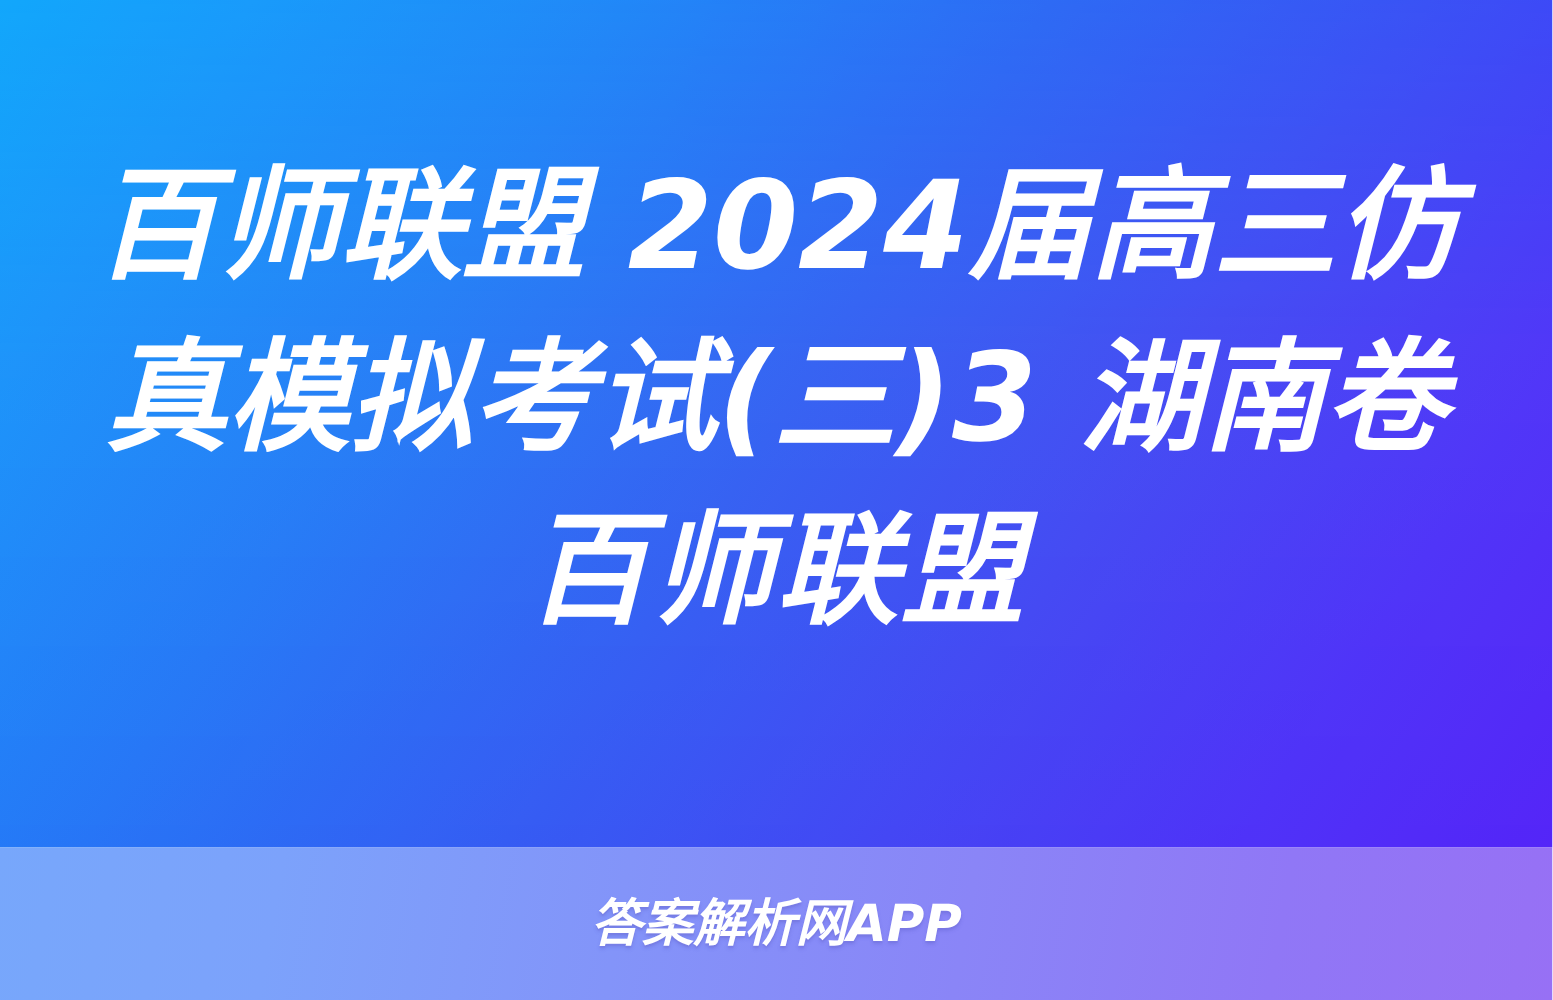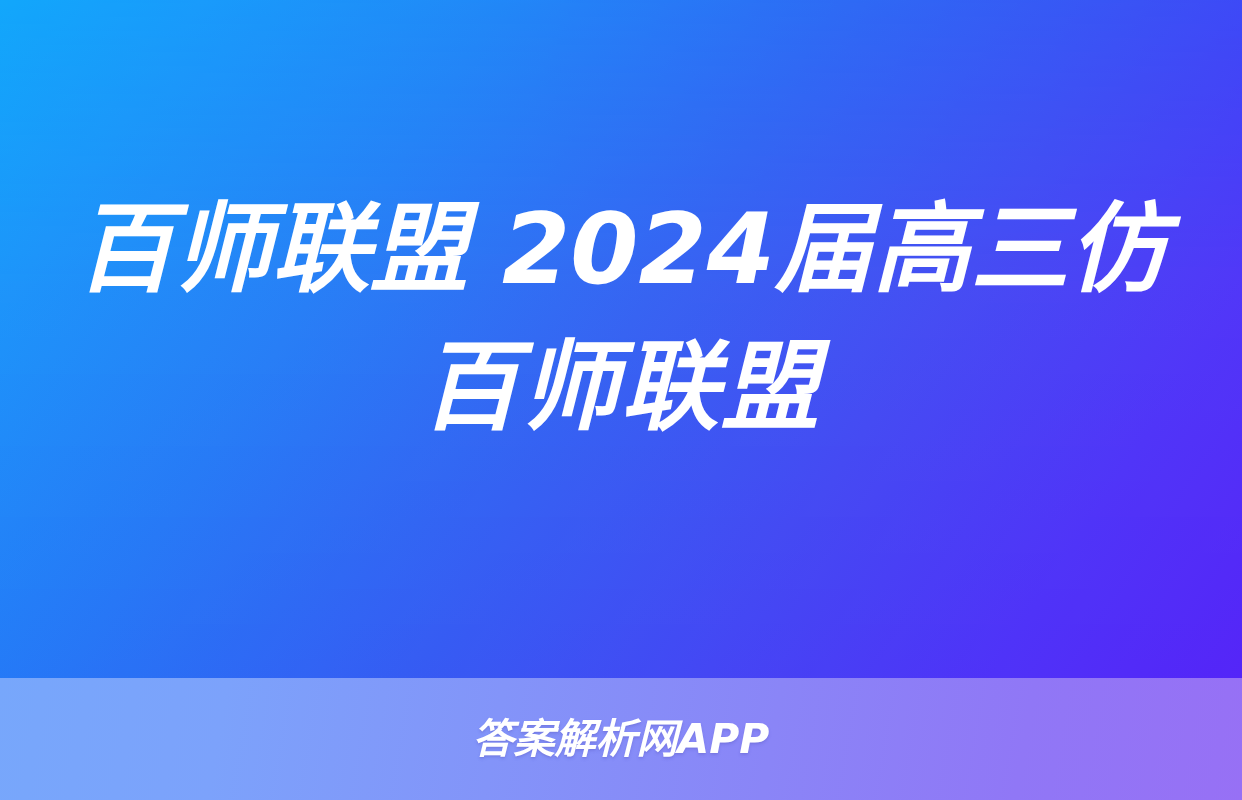--- a/index.html
+++ b/index.html
@@ -129,20 +129,21 @@
 </style>
 </head>
 <body>
 
 <div id="app-root">
 
   <div class="hero"></div>
 
   <div class="title-block">
     <span class="title-line l1">百师联盟 2024届高三仿</span>
+    <span class="title-line l2">真模拟考试(三)3 湖南卷</span>
     <span class="title-line l3">百师联盟</span>
   </div>
 
   <div class="footer-band">
     <span class="footer-text">答案解析网APP</span>
   </div>
 
 </div>
 
 </body></html>

